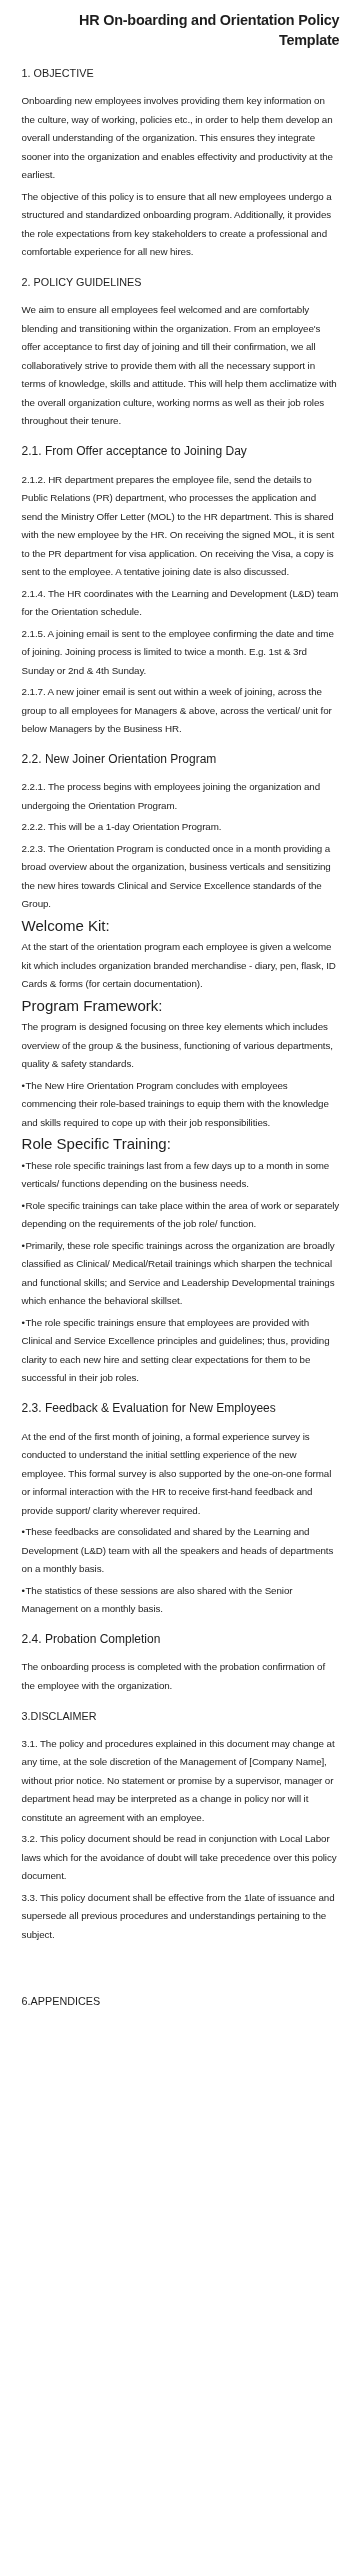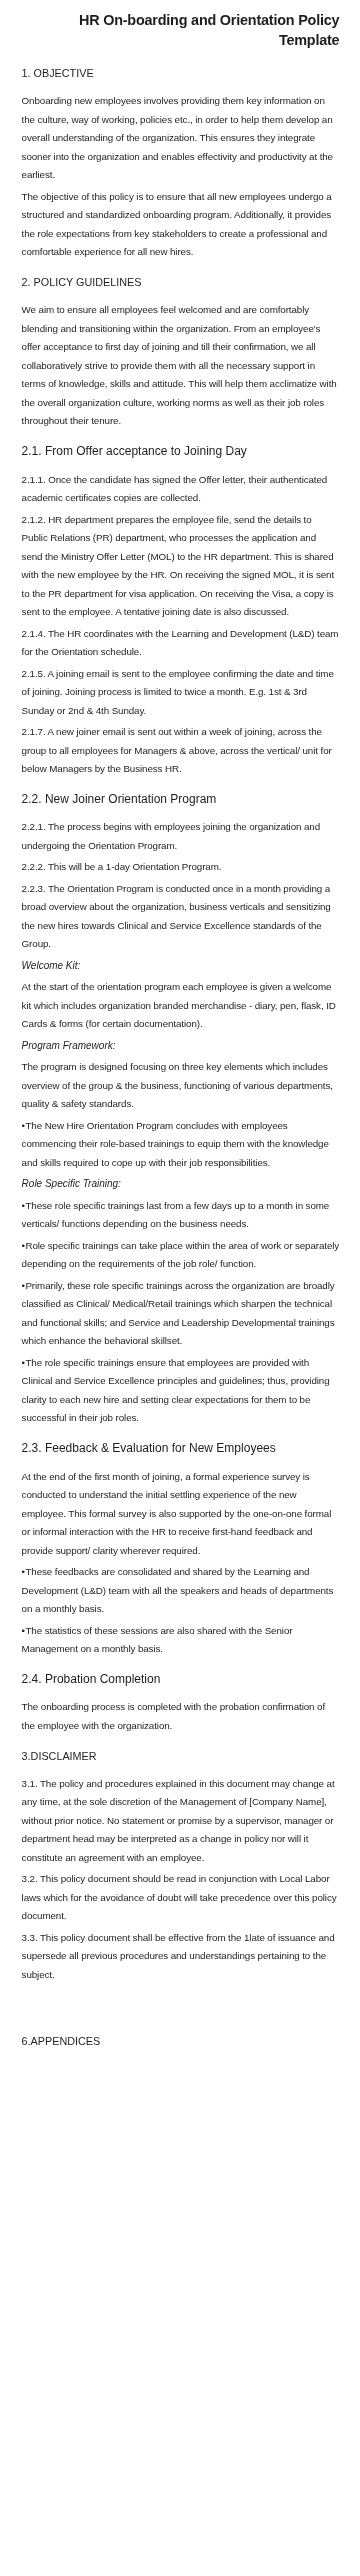--- a/index.html
+++ b/index.html
@@ -36,24 +36,23 @@
     line-height: 20.6px;
     margin: 10.3px 0 8.8px 0;
   }
   .h3 {
     font-size: 12px;
     font-weight: 400;
     line-height: 20.6px;
     margin: 10.3px 0 8.8px 0;
   }
   .label {
-    font-size: 10px;
+    font-size: 15px;
     font-weight: 400;
     line-height: 18.5px;
-    font-style: italic;
   }
   .p, .bullet {
     font-size: 9.8px;
     font-weight: 400;
     line-height: 18.5px;
     letter-spacing: -0.1px;
   }
   .bullet .bullet-marker { margin-right: 0.5px; }
   .extra-gap { margin-top: 47px; }
 </style>
@@ -62,21 +61,20 @@
 
 <div class="doc">
   <h1 class="doc-title">HR On-boarding and Orientation Policy Template</h1>
   <div id="doc-blocks">
       <div class="block h2">1. OBJECTIVE</div>
       <div class="block p">Onboarding new employees involves providing them key information on the culture, way of working, policies etc., in order to help them develop an overall understanding of the organization. This ensures they integrate sooner into the organization and enables effectivity and productivity at the earliest.</div>
       <div class="block p">The objective of this policy is to ensure that all new employees undergo a structured and standardized onboarding program. Additionally, it provides the role expectations from key stakeholders to create a professional and comfortable experience for all new hires.</div>
       <div class="block h2">2. POLICY GUIDELINES</div>
       <div class="block p">We aim to ensure all employees feel welcomed and are comfortably blending and transitioning within the organization. From an employee's offer acceptance to first day of joining and till their confirmation, we all collaboratively strive to provide them with all the necessary support in terms of knowledge, skills and attitude. This will help them acclimatize with the overall organization culture, working norms as well as their job roles throughout their tenure.</div>
       <div class="block h3">2.1. From Offer acceptance to Joining Day</div>
-      <div class="block p">2.1.1. Once the candidate has signed the Offer letter, their authenticated academic certificates copies are collected.</div>
       <div class="block p">2.1.2. HR department prepares the employee file, send the details to Public Relations (PR) department, who processes the application and send the Ministry Offer Letter (MOL) to the HR department. This is shared with the new employee by the HR. On receiving the signed MOL, it is sent to the PR department for visa application. On receiving the Visa, a copy is sent to the employee. A tentative joining date is also discussed.</div>
       <div class="block p">2.1.4. The HR coordinates with the Learning and Development (L&amp;D) team for the Orientation schedule.</div>
       <div class="block p">2.1.5. A joining email is sent to the employee confirming the date and time of joining. Joining process is limited to twice a month. E.g. 1st &amp; 3rd Sunday or 2nd &amp; 4th Sunday.</div>
       <div class="block p">2.1.7. A new joiner email is sent out within a week of joining, across the group to all employees for Managers &amp; above, across the vertical/ unit for below Managers by the Business HR.</div>
       <div class="block h3">2.2. New Joiner Orientation Program</div>
       <div class="block p">2.2.1. The process begins with employees joining the organization and undergoing the Orientation Program.</div>
       <div class="block p">2.2.2. This will be a 1-day Orientation Program.</div>
       <div class="block p">2.2.3. The Orientation Program is conducted once in a month providing a broad overview about the organization, business verticals and sensitizing the new hires towards Clinical and Service Excellence standards of the Group.</div>
       <div class="block label">Welcome Kit:</div>
       <div class="block p">At the start of the orientation program each employee is given a welcome kit which includes organization branded merchandise - diary, pen, flask, ID Cards &amp; forms (for certain documentation).</div>

